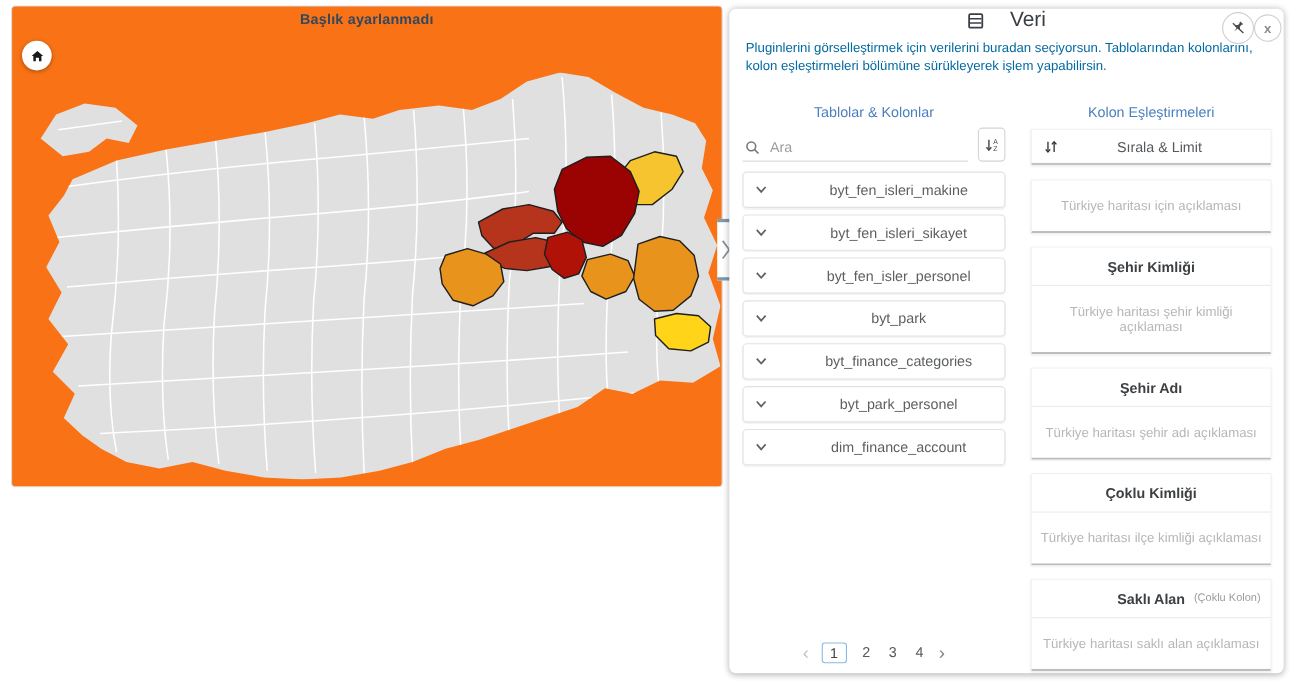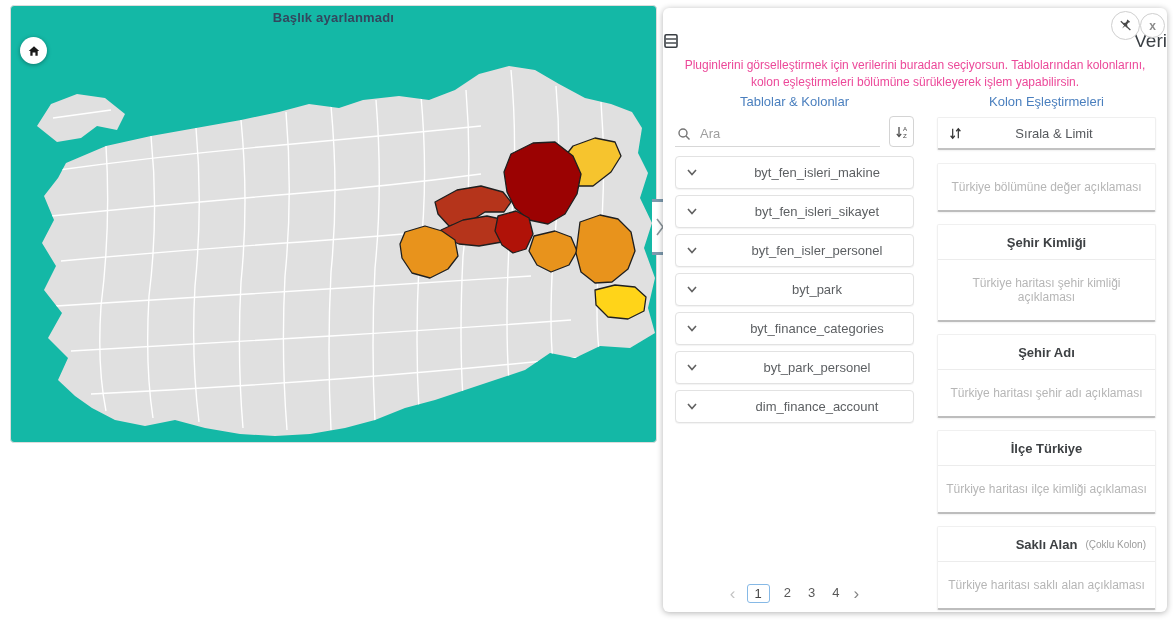--- a/index.html
+++ b/index.html
@@ -3,21 +3,21 @@
 <meta charset="utf-8">
 <style>
   html,body{margin:0;padding:0;}
   body{
     width:1173px;height:620px;overflow:hidden;background:#fff;
     font-family:"Liberation Sans", sans-serif;position:relative;
   }
   
   .map-card{
     position:absolute;left:10px;top:5px;width:645px;height:436px;
-    background:#14b8a6;border:1px solid #dcdcdc;border-radius:4px;
+    background:#f97316;border:1px solid #dcdcdc;border-radius:4px;
   }
   .map-title{
     position:absolute;top:4px;left:0;right:0;text-align:center;
     font-size:13px;font-weight:bold;color:#33475e;letter-spacing:.2px;
   }
   .map-svg{position:absolute;left:0;top:0;width:100%;height:100%;}
   .home-btn{
     position:absolute;left:9px;top:31px;width:27px;height:27px;border-radius:50%;
     background:#fff;box-shadow:0 1px 4px rgba(0,0,0,.35);display:flex;
     align-items:center;justify-content:center;cursor:pointer;
@@ -26,30 +26,30 @@
   .drawer-handle{
     position:absolute;left:652px;top:199px;width:15px;height:50px;
     border-top:3px solid #7d9aae;border-bottom:3px solid #7d9aae;background:#fff;
     display:flex;align-items:center;justify-content:center;cursor:pointer;
   }
   
   .data-panel{
     position:absolute;left:663px;top:8px;width:504px;height:604px;
     background:#fff;border-radius:6px;box-shadow:0 1px 6px rgba(0,0,0,.3);
   }
-  .panel-head{margin-top:22px;text-align:center;font-size:19px;color:#3a3f44;
-    display:flex;align-items:center;justify-content:space-between;gap:23px;}
+  .panel-head{margin-top:0;text-align:center;font-size:19px;color:#3a3f44;
+    display:flex;align-items:center;justify-content:center;gap:23px;}
   .round-btn{
     position:absolute;border:1px solid #cfcfcf;border-radius:50%;background:#fff;
     display:flex;align-items:center;justify-content:center;cursor:pointer;
   }
   .pin-btn{width:27px;height:27px;right:27px;top:3px;}
   .close-btn{width:23px;height:23px;right:2px;top:5px;color:#8b8b8b;font-size:12px;font-weight:bold;}
   .panel-sub{
-    margin:5px auto 0;width:474px;text-align:center;font-size:12px;line-height:1.45;color:#ec4899;
+    margin:5px auto 0;width:474px;text-align:left;font-size:12px;line-height:1.45;color:#0369a1;
   }
   .cols{position:absolute;left:12px;right:11px;top:86px;bottom:0;display:flex;gap:23px;}
   .col-left{width:239px;position:relative;}
   .col-right{flex:1;position:relative;}
   .col-header{
     text-align:center;font-size:13px;color:#4a7fbe;height:16px;margin-bottom:7px;
   }
   
   .search-row{display:flex;align-items:flex-end;height:30px;margin-bottom:9px;justify-content:flex-end;}
   .search-box{flex:1;display:flex;align-items:center;gap:7px;border-bottom:1px solid #d7d7d7;padding:4px 2px;}
@@ -291,42 +291,42 @@
           <line x1="5" y1="3" x2="5" y2="12.5" stroke="#333" stroke-width="1.3"></line>
           <polyline points="2.8,10.4 5,13 7.2,10.4" fill="none" stroke="#333" stroke-width="1.3"></polyline>
           <line x1="11" y1="3.5" x2="11" y2="13" stroke="#333" stroke-width="1.3"></line>
           <polyline points="8.8,5.6 11,3 13.2,5.6" fill="none" stroke="#333" stroke-width="1.3"></polyline>
         </svg>
         <span class="sl-label">Sırala &amp; Limit</span>
       </div>
 
       <div>
   <div class="map-group">
-    <div class="g-drop">Türkiye bölümüne değer açıklaması</div>
+    <div class="g-drop">Türkiye haritası için açıklaması</div>
   </div>
 
   <div class="map-group">
     <div class="g-title">
       <span>Şehir Kimliği</span>
       
     </div>
     <div class="g-drop">Türkiye haritası şehir kimliği açıklaması</div>
   </div>
 
   <div class="map-group">
     <div class="g-title">
       <span>Şehir Adı</span>
       
     </div>
     <div class="g-drop">Türkiye haritası şehir adı açıklaması</div>
   </div>
 
   <div class="map-group">
     <div class="g-title">
-      <span>İlçe Türkiye</span>
+      <span>Çoklu Kimliği</span>
       
     </div>
     <div class="g-drop">Türkiye haritası ilçe kimliği açıklaması</div>
   </div>
 
   <div class="map-group">
     <div class="g-title">
       <span>Saklı Alan</span>
       <span class="g-badge">(Çoklu Kolon)</span>
     </div>

